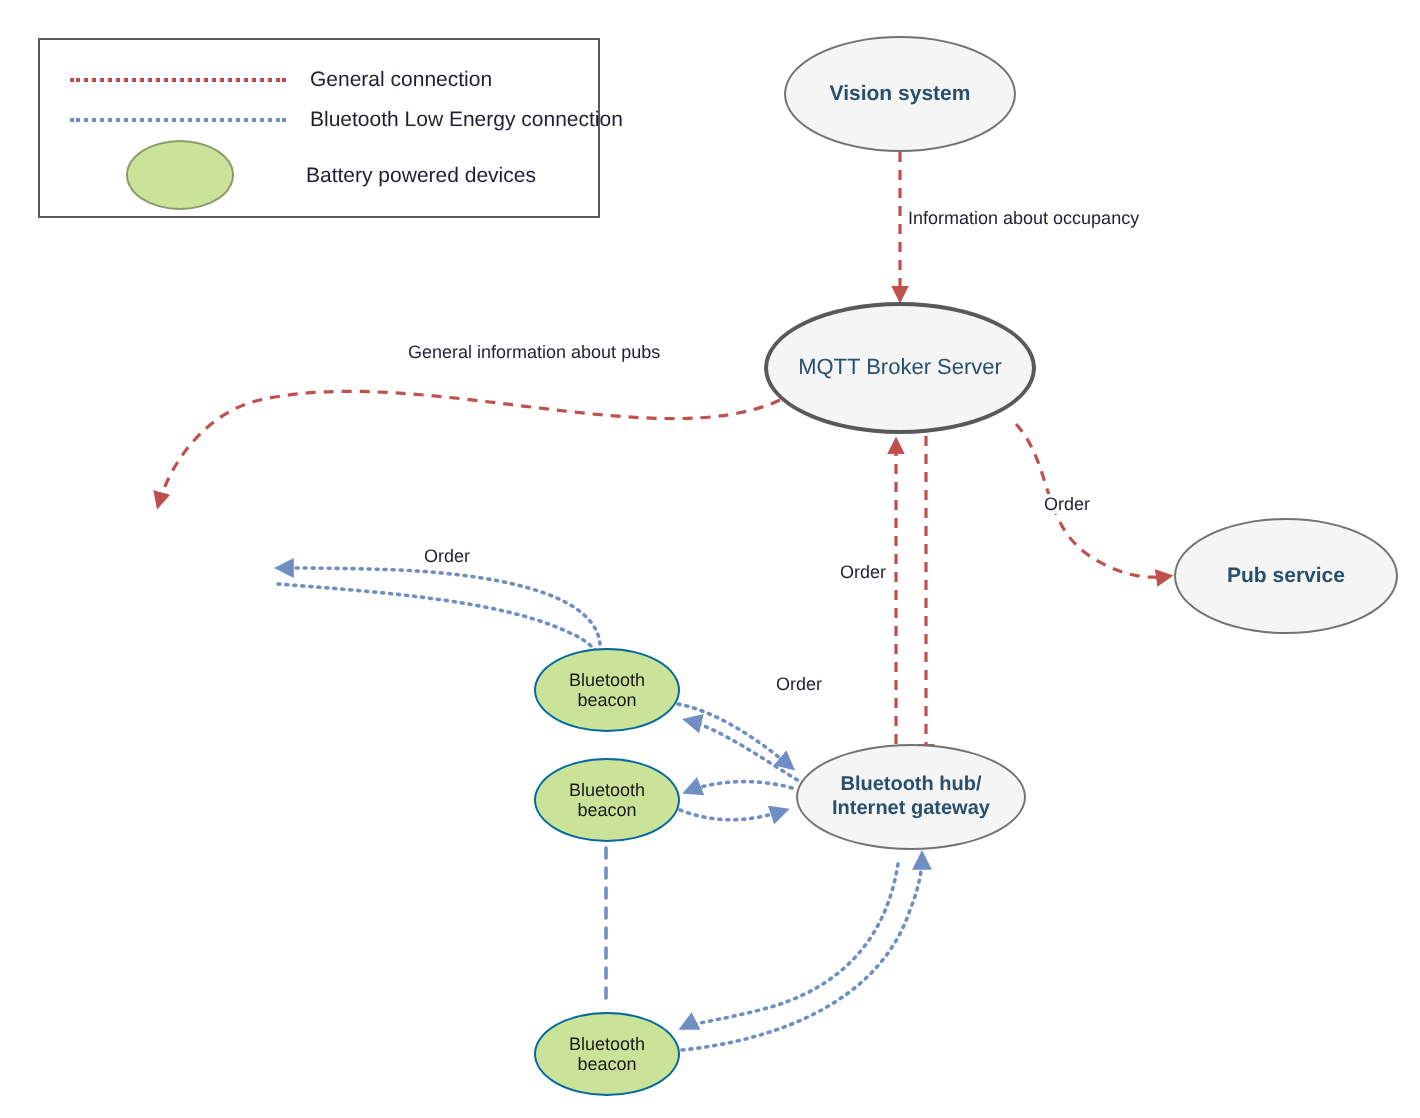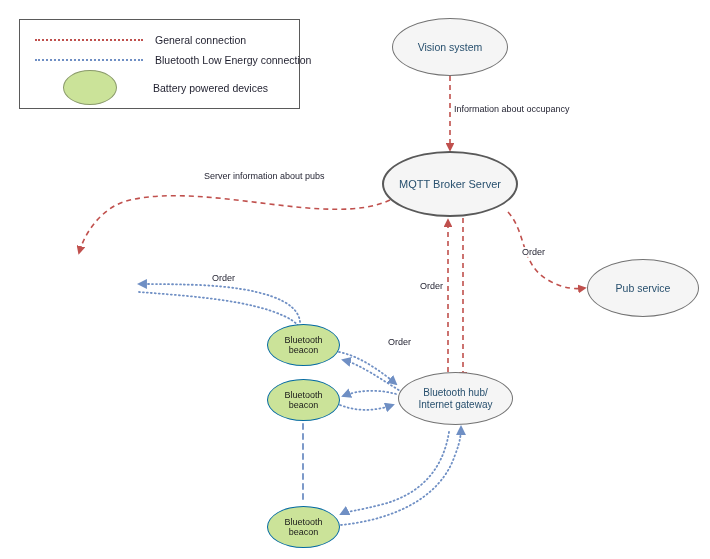--- a/index.html
+++ b/index.html
@@ -31,20 +31,21 @@
     justify-content: center;
     text-align: center;
     border-radius: 50%;
     box-sizing: border-box;
     line-height: 1.15;
   }
   .node-grey {
     background: #f5f5f5;
     border: 1px solid #737373;
     color: #28506e;
+    font-weight: bold;
   }
   .node-strong {
     background: #f5f5f5;
     border: 2px solid #595959;
     color: #28506e;
   }
   .node-green {
     background: #cbe399;
     border: 1px solid #0369a1;
     color: #1a1a1a;
@@ -177,21 +178,21 @@
 beacon</span>
   </div>
 
   <div class="node node-grey" style="left:398px; top:372px; width:115px; height:53px; font-size:10px;">
     <span class="node-label">Bluetooth hub/
 Internet gateway</span>
   </div>
 
   <span class="edge-label" style="left:453px; top:104px;">Information about occupancy</span>
 
-  <span class="edge-label" style="left:203px; top:171px;">Server information about pubs</span>
+  <span class="edge-label" style="left:203px; top:171px;">General information about pubs</span>
 
   <span class="edge-label" style="left:211px; top:273px;">Order</span>
 
   <span class="edge-label" style="left:521px; top:247px;">Order</span>
 
   <span class="edge-label" style="left:419px; top:281px;">Order</span>
 
   <span class="edge-label" style="left:387px; top:337px;">Order</span>
 
 </div>

